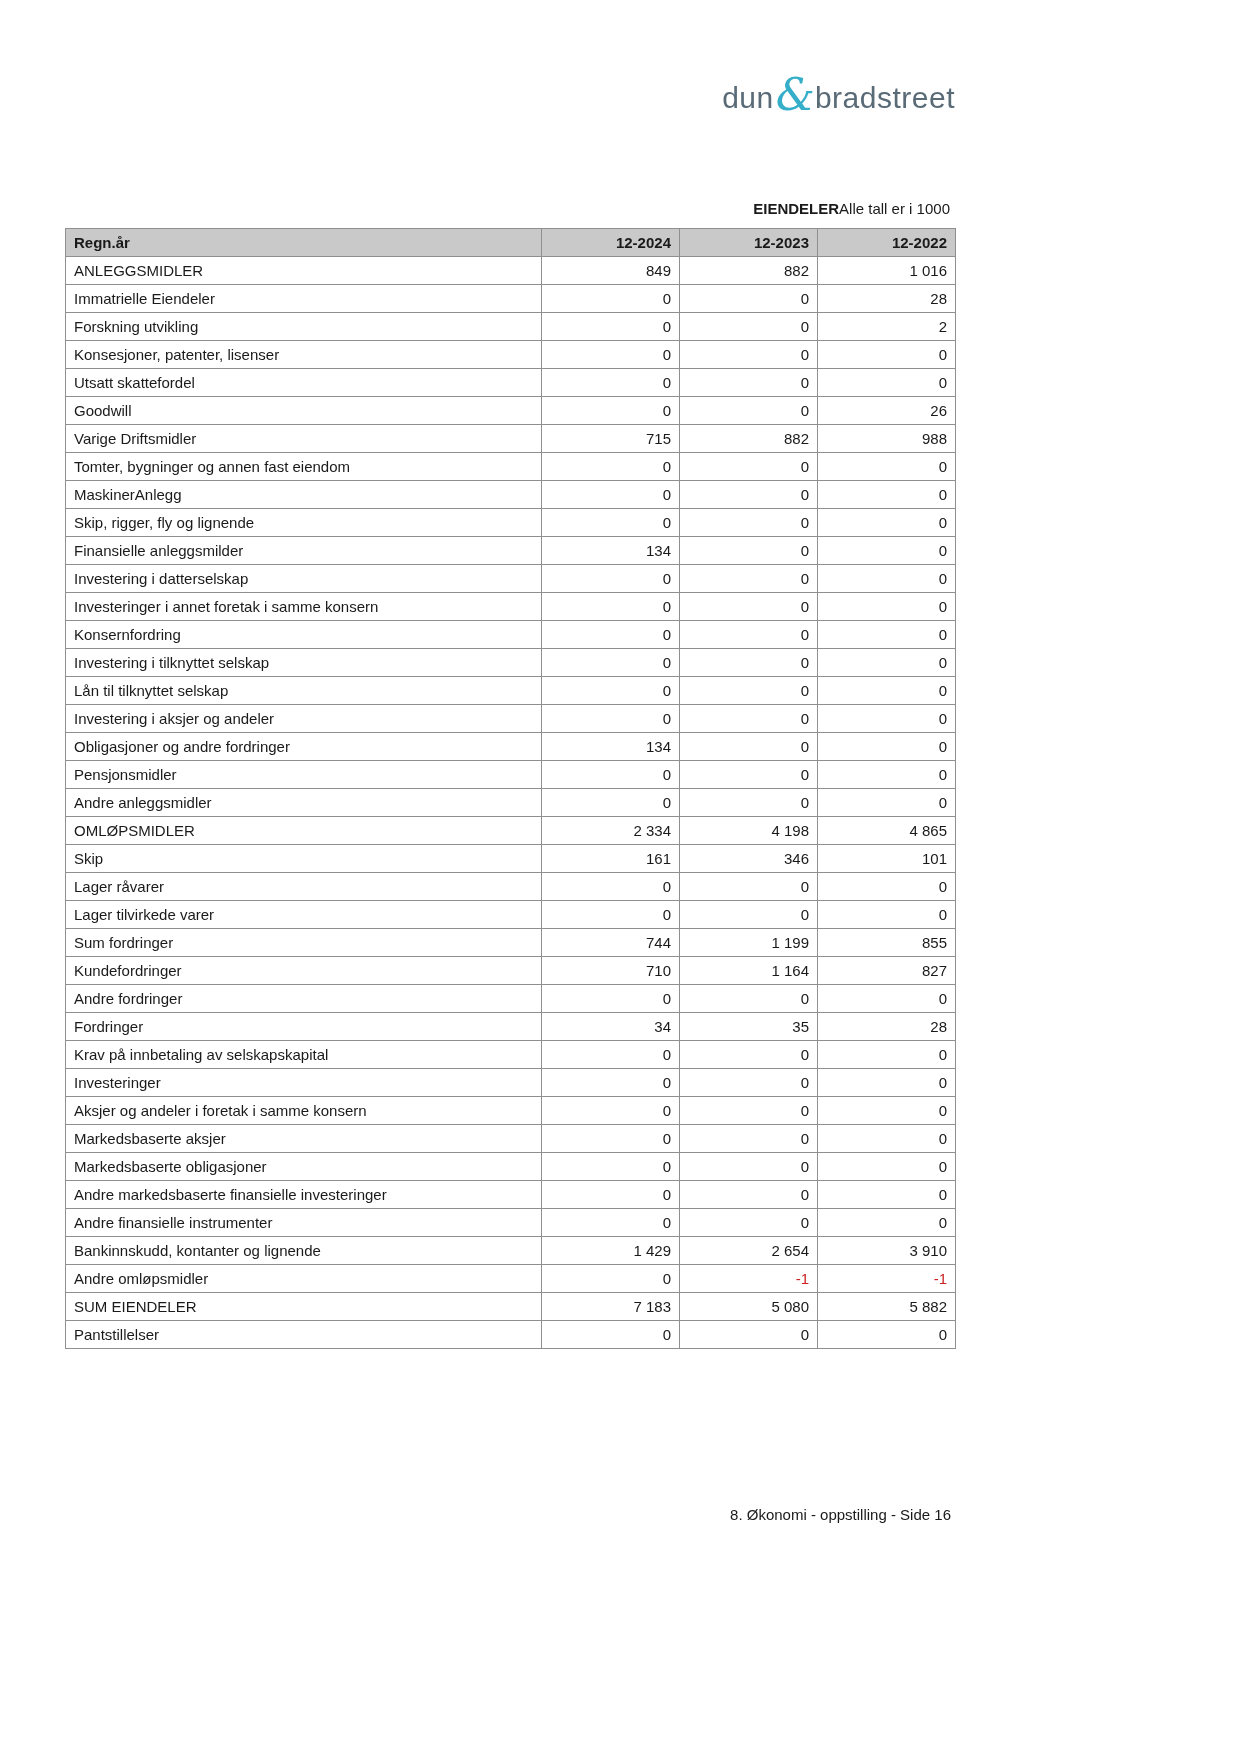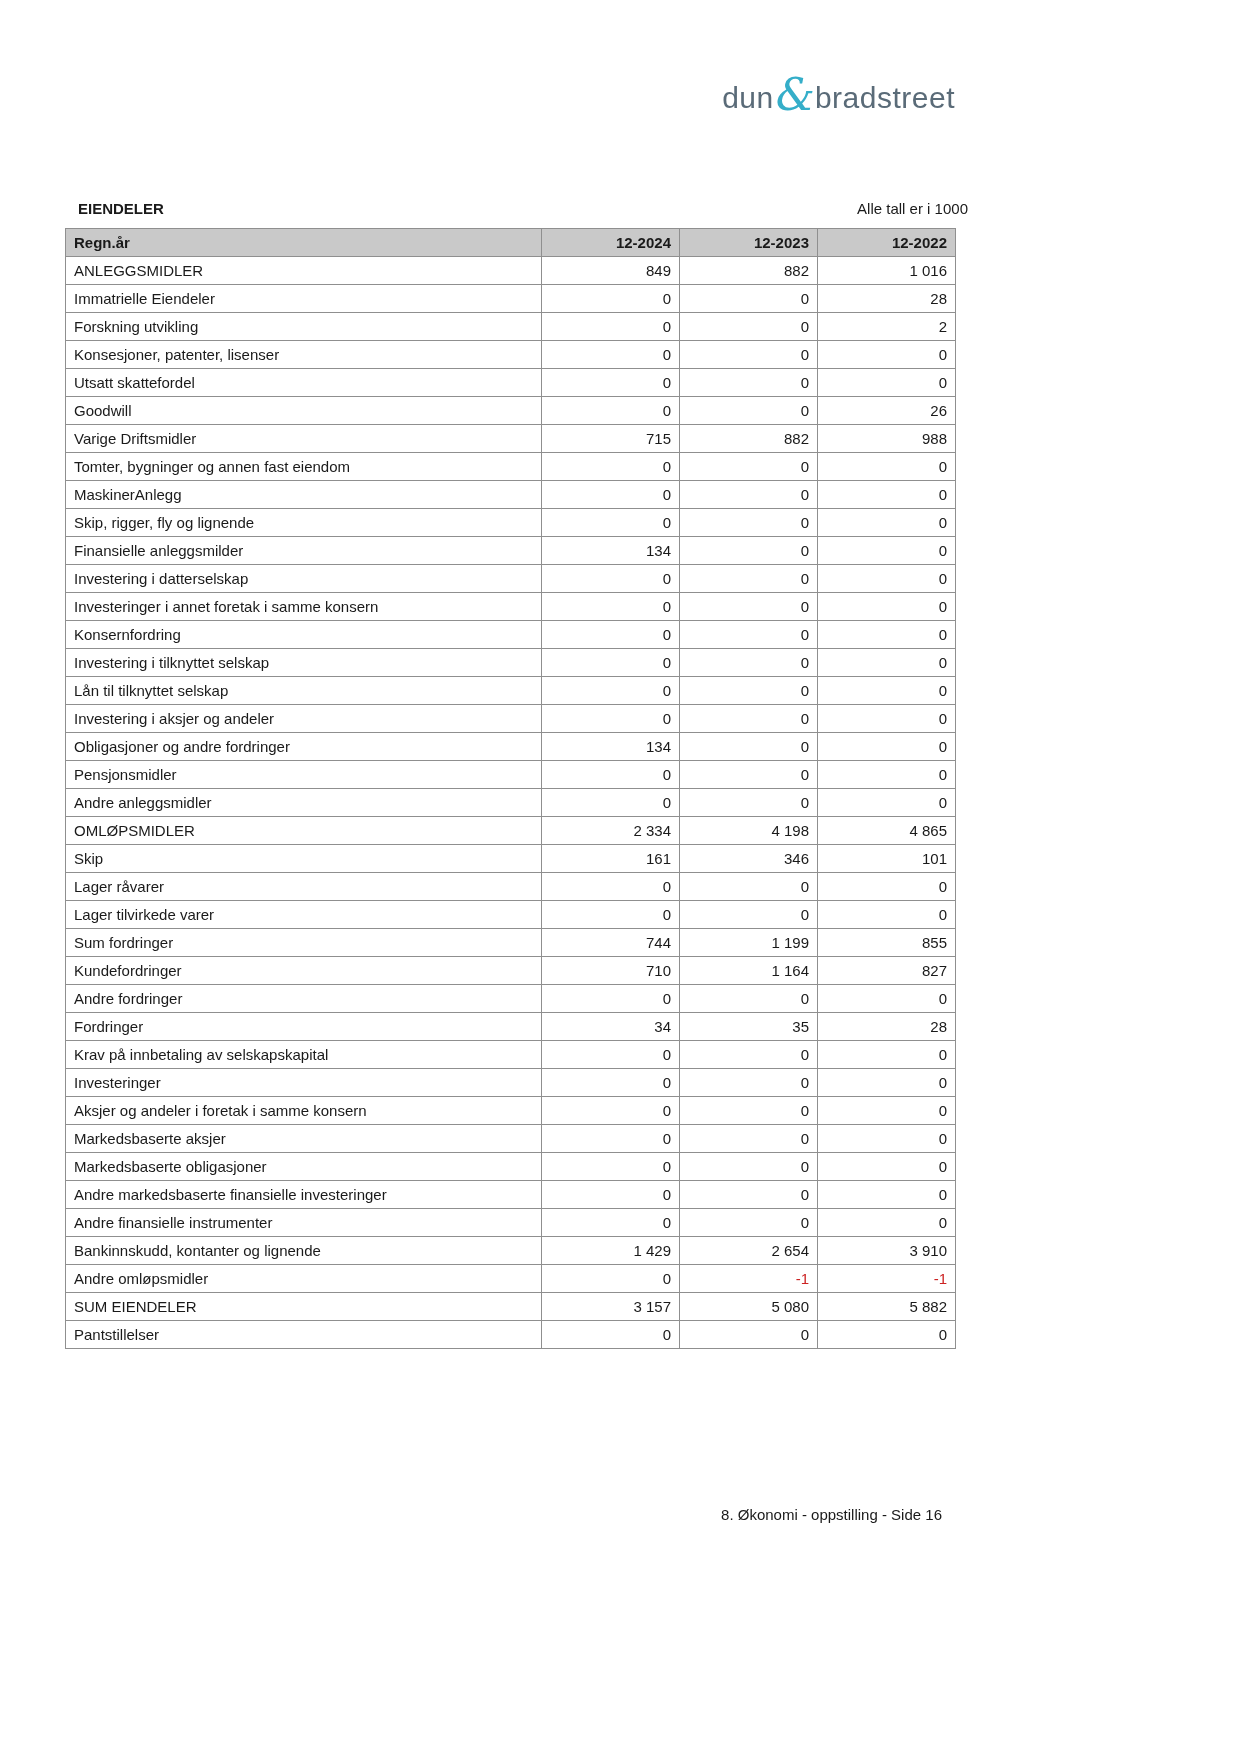--- a/index.html
+++ b/index.html
@@ -45,27 +45,26 @@
     font-size: 44px;
     color: var(--logo_amp);
     margin: 0 0 0 2px;
     position: relative;
     top: -3px;
   }
 
   
   .title-row {
     position: absolute;
-    left: 78px;
+    left: 60px;
     top: 200px;
     width: 890px;
     display: flex;
-    justify-content: space-between;
+    justify-content: flex-end;
     align-items: flex-end;
-    gap: 12px;
   }
   .page-title {
     font-size: 15px;
     font-weight: bold;
     color: var(--text);
   }
   .units-note {
     font-size: 15px;
     color: var(--text);
   }
@@ -98,21 +97,21 @@
   }
   .th-label { text-align: left; }
   .num { text-align: right; }
   .report-table td:first-child { text-align: left; }
   tr.bold td { font-weight: normal; }
   td.neg { color: var(--negative); }
 
   
   .page-footer {
     position: absolute;
-    left: 52px;
+    left: 61px;
     top: 1506px;
     width: 890px;
     text-align: right;
     font-size: 15px;
     color: var(--text);
   }
 </style>
 </head>
 <body>
 
@@ -399,21 +398,21 @@
 
   <tr class="bold">
     <td>Andre omløpsmidler</td>
     <td class="num">0</td>
     <td class="num neg">-1</td>
     <td class="num neg">-1</td>
   </tr>
 
   <tr class="bold">
     <td>SUM EIENDELER</td>
-    <td class="num">3 157</td>
+    <td class="num">7 183</td>
     <td class="num">5 080</td>
     <td class="num">5 882</td>
   </tr>
 
   <tr>
     <td>Pantstillelser</td>
     <td class="num">0</td>
     <td class="num">0</td>
     <td class="num">0</td>
   </tr>

